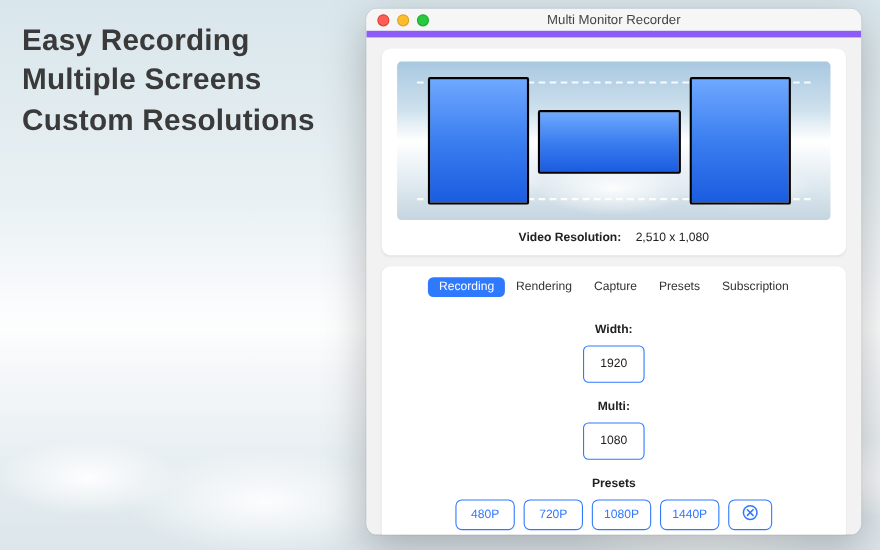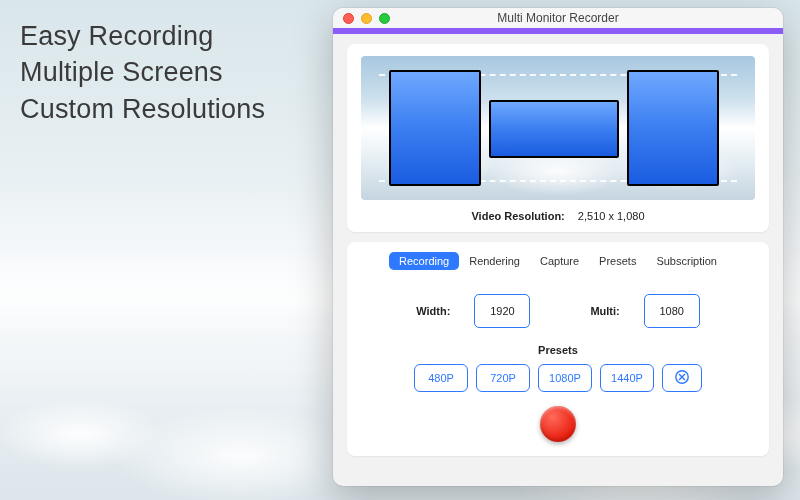--- a/index.html
+++ b/index.html
@@ -24,21 +24,21 @@
         radial-gradient(ellipse 200px 80px at 80% 85%, rgba(255,255,255,0.88), transparent 70%),
         radial-gradient(ellipse 140px 55px at 95% 70%, rgba(255,255,255,0.9), transparent 70%),
         linear-gradient(to bottom, transparent 0%, rgba(240,245,248,0.6) 40%, rgba(220,230,235,0.9) 100%);
     }
     .headline {
       position: absolute;
       top: 18px;
       left: 20px;
       color: #3a3a3a;
       font-size: 27px;
-      font-weight: 400;
+      font-weight: 700;
       line-height: 1.35;
       letter-spacing: 0.2px;
     }
     .window {
       position: absolute;
       top: 8px;
       left: 333px;
       width: 450px;
       height: 478px;
       background: #f2f2f2;
@@ -131,23 +131,24 @@
       padding: 3px 10px;
       border-radius: 5px;
       color: #333;
       cursor: default;
     }
     .tab.active { background: #2f79ff; color: #fff; }
     .dims {
       display: flex;
       justify-content: center;
       align-items: center;
-      gap: 24px;
+      gap: 8px;
       margin-top: 16px;
       font-size: 11px;
+      flex-direction: column;
     }
     .dims label { font-weight: 600; color: #222; }
     .dims input {
       width: 56px;
       height: 34px;
       border: 1.5px solid #2f79ff;
       border-radius: 5px;
       text-align: center;
       font-size: 11px;
       color: #222;

